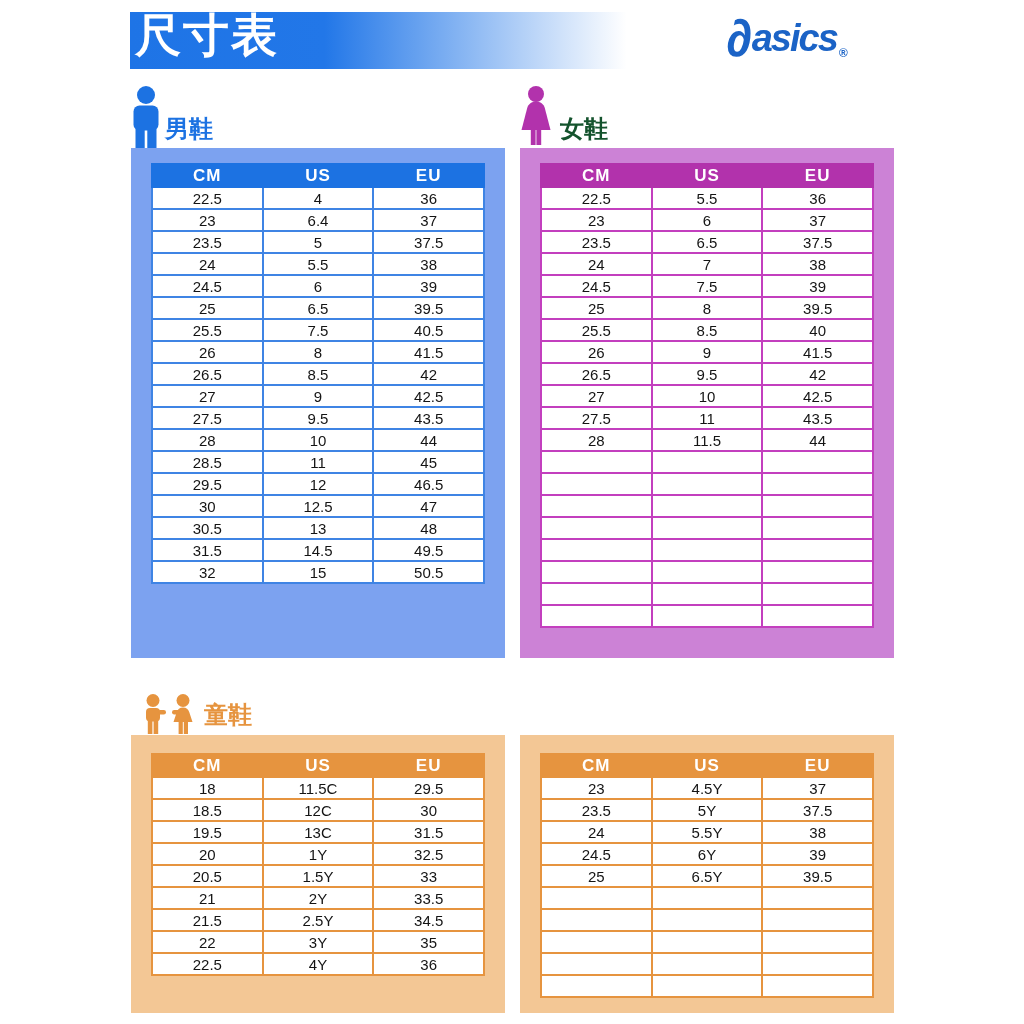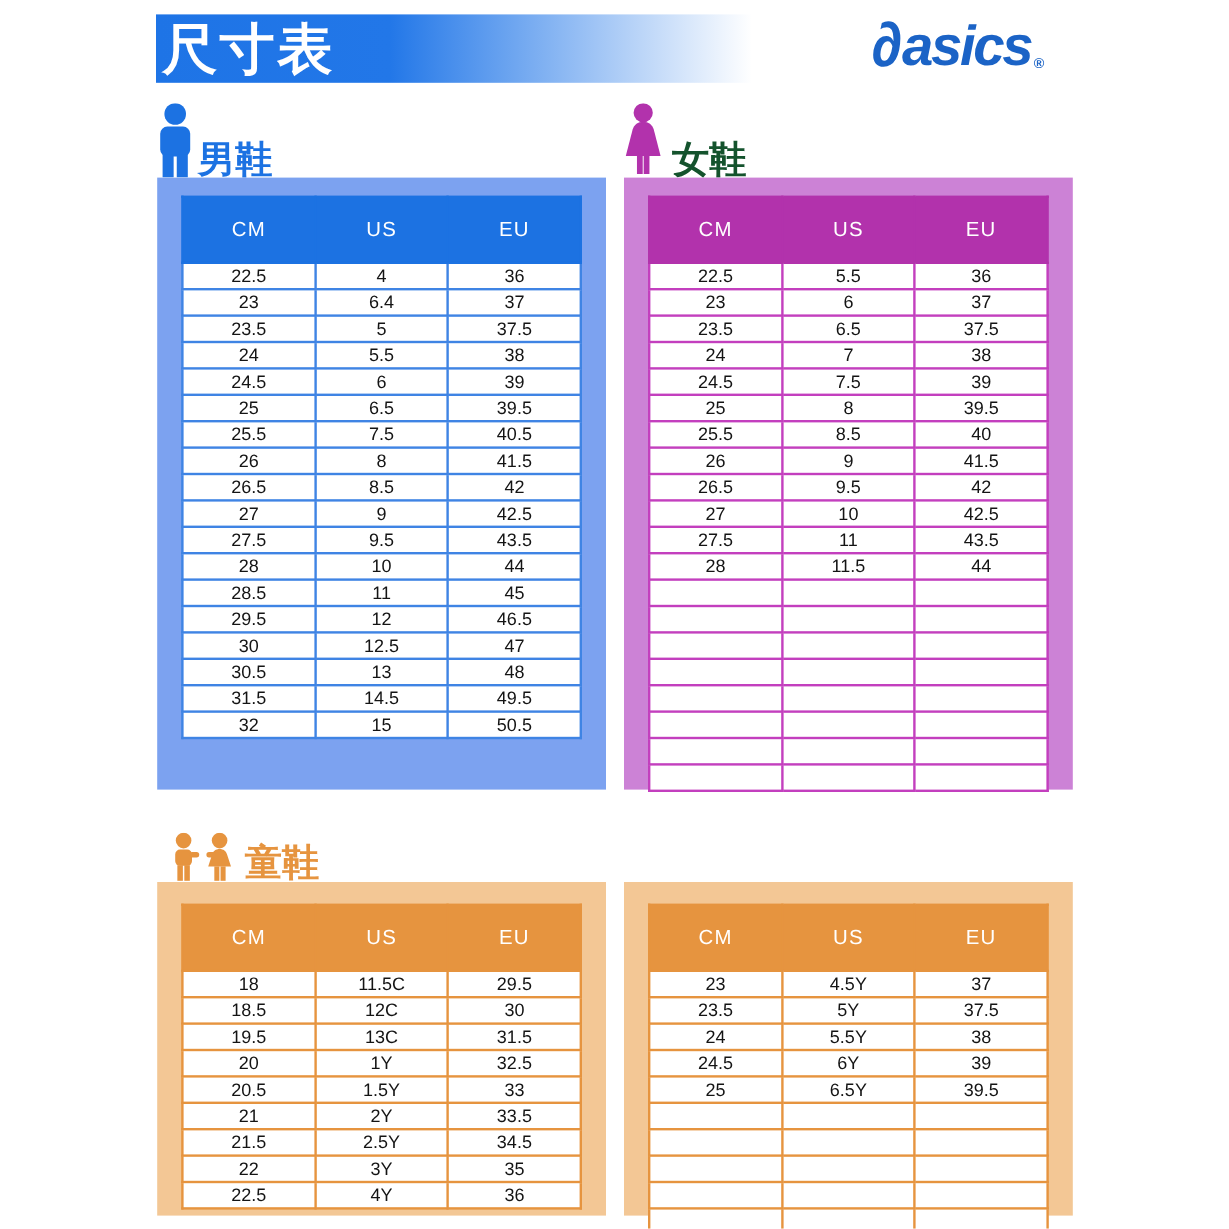--- a/index.html
+++ b/index.html
@@ -4,37 +4,37 @@
 <style>
   html,body { margin:0; padding:0; background:#ffffff; }
   .page {
     position:relative; width:1024px; height:1024px; background:#ffffff;
     font-family:"Liberation Sans","DejaVu Sans",sans-serif; overflow:hidden;
   }
   
   .banner {
     position:absolute; left:130px; top:12px; width:512px; height:57px;
     background:linear-gradient(90deg,#1e74e6 0%,#2277e8 38%,rgba(255,255,255,0) 97%);
-    display:flex; align-items:center;
+    display:flex; align-items:flex-start;
   }
   .banner-title {
     color:#ffffff; font-size:46px; font-weight:bold; letter-spacing:2px;
     padding-left:5px; line-height:1;
   }
   .logo {
     position:absolute; left:726px; top:16px; color:#1b63c6;
     font-style:italic; font-weight:bold; display:flex; align-items:flex-start;
     white-space:nowrap;
   }
   .logo-mark { font-size:52px; line-height:44px; }
-  .logo-text { font-size:47px; line-height:44px; letter-spacing:-2px; }
+  .logo-text { font-size:38px; line-height:44px; letter-spacing:-2px; }
   .logo-reg  { font-size:12px; margin-top:30px; margin-left:2px; }
 
   
-  .section-label { position:absolute; font-size:31px; font-weight:bold; line-height:1; }
+  .section-label { position:absolute; font-size:24px; font-weight:bold; line-height:1; }
   .men-label   { left:165px; top:117px; color:#1c72e2; }
   .women-label { left:560px; top:117px; color:#14532d; }
   .kids-label  { left:204px; top:703px; color:#e6943f; }
   .icon { position:absolute; }
   .men-icon   { left:131px; top:86px; }
   .women-icon { left:518px; top:86px; }
   .kids-icon  { left:142px; top:694px; }
 
   
   .panel { position:absolute; }
@@ -43,22 +43,22 @@
   .panel.kids-left  { left:131px; top:735px; width:374px; height:278px; background:#f3c795; }
   .panel.kids-right { left:520px; top:735px; width:374px; height:278px; background:#f3c795; }
 
   
   table.sizes {
     border-collapse:collapse; table-layout:fixed; width:334px;
     margin:15px auto 0;
   }
   .panel.kids-left table.sizes, .panel.kids-right table.sizes { margin-top:18px; }
   table.sizes th {
-    height:21px; font-size:17px; font-weight:normal; color:#ffffff;
-    letter-spacing:1px; text-align:center; padding:16px;
+    height:21px; font-size:17px; font-weight:bold; color:#ffffff;
+    letter-spacing:1px; text-align:center; padding:0;
   }
   table.sizes td {
     height:20px; background:#ffffff; text-align:center;
     font-size:15px; color:#141414; padding:0;
   }
   table.sizes.men   th { background:#1c72e2; border:2px solid #1c72e2; }
   table.sizes.men   td { border:2px solid #3f84e4; }
   table.sizes.women th { background:#b232ac; border:2px solid #b232ac; }
   table.sizes.women td { border:2px solid #c33fbe; }
   table.sizes.kids  th { background:#e6943f; border:2px solid #e6943f; }

